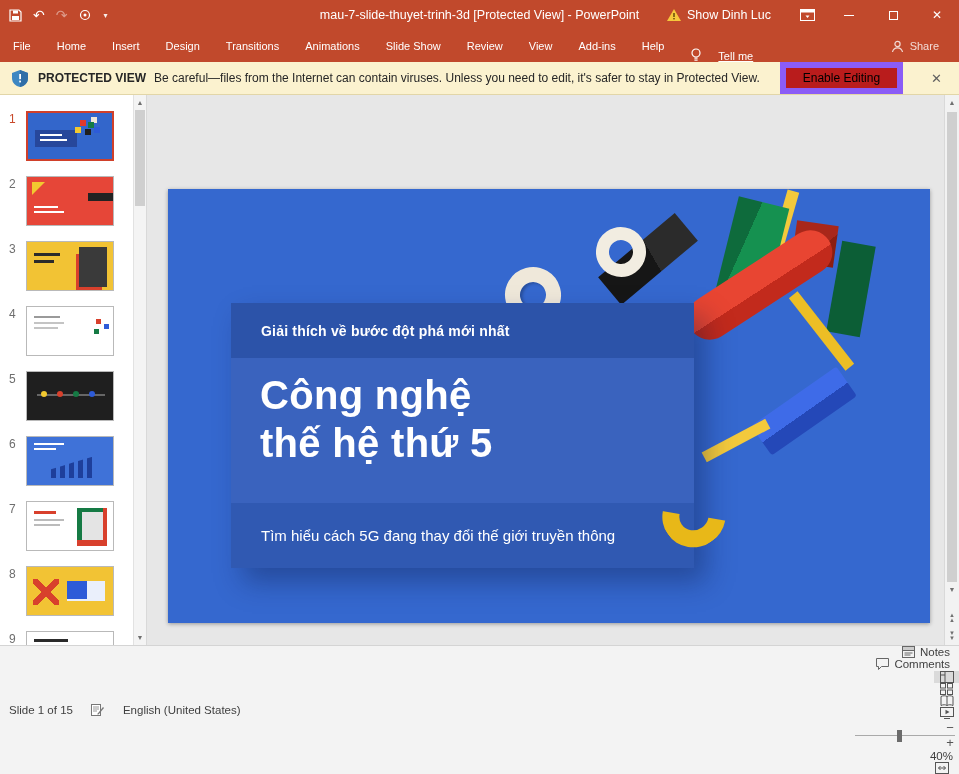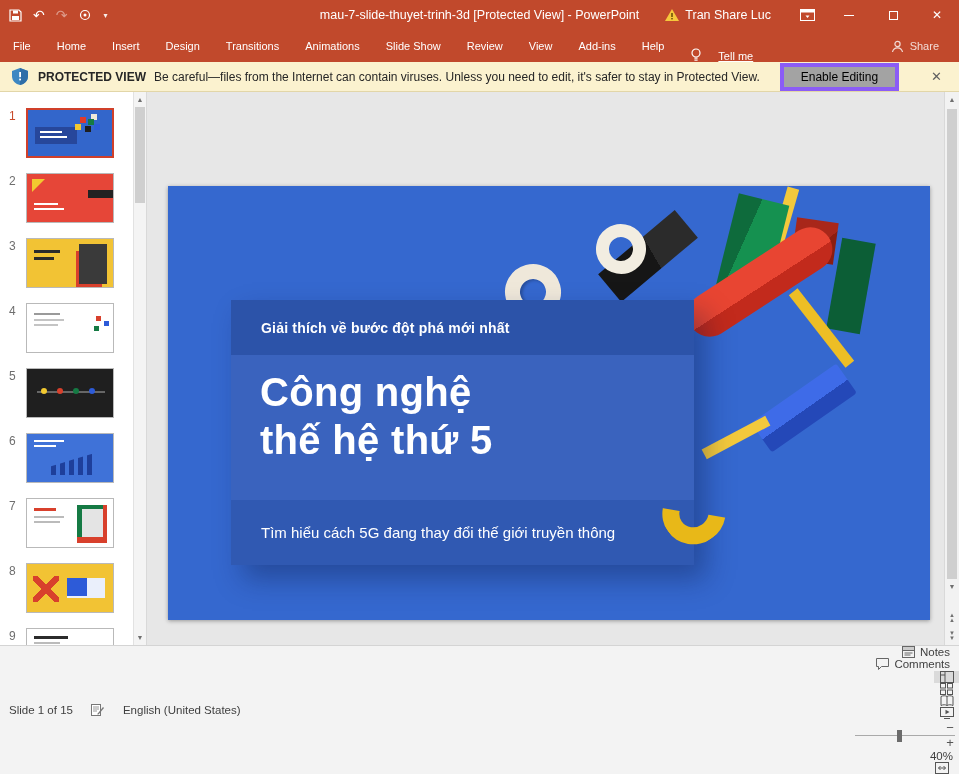--- a/index.html
+++ b/index.html
@@ -35,21 +35,21 @@
   .ribbon{flex:0 0 32px;background:var(--red);color:#fff;display:flex;align-items:center;font-size:11px;}
   .rtab{padding:0 13px;height:100%;display:flex;align-items:center;white-space:nowrap;cursor:default;}
   .tellme{display:flex;align-items:flex-end;gap:16px;padding:0 13px;height:100%;text-decoration:underline;}
   .share{margin-left:auto;display:flex;align-items:center;gap:6px;padding-right:20px;opacity:.8;}
 
   
   .pv-bar{flex:0 0 30px;background:var(--pv-bg);border-bottom:1px solid #E2D6A8;display:flex;align-items:center;font-size:12px;color:#262626;}
   .pv-shield{margin-left:12px;flex:0 0 auto;display:flex;}
   .pv-label{font-weight:700;margin:0 8px 0 10px;white-space:nowrap;}
   .pv-msg{white-space:nowrap;overflow:hidden;}
-  .pv-btn{margin-left:20px;background:#a3a3a3;border:4px solid #8b5cf6;padding:3px 17px;font-size:12px;white-space:nowrap;cursor:default;text-align:center;}
+  .pv-btn{margin-left:20px;background:#b91c1c;border:6px solid #8b5cf6;padding:3px 17px;font-size:12px;white-space:nowrap;cursor:default;text-align:center;}
   .pv-close{margin-left:auto;margin-right:13px;color:#5f5f5f;font-size:13px;padding:0 4px;}
 
   
   .main{flex:1;display:flex;min-height:0;background:var(--gray-canvas);}
 
   
   .thumb-panel{width:133px;background:#FFFFFF;padding-top:16px;overflow:hidden;}
   .thumb-item{display:flex;margin-bottom:15px;}
   .thumb-num{width:26px;padding-left:9px;font-size:12px;color:#6E6E6E;padding-top:1px;}
   .thumb-item.selected .thumb-num{color:#C8492B;}
@@ -196,21 +196,21 @@
     <div class="title-text">mau-7-slide-thuyet-trinh-3d [Protected View]  -  PowerPoint</div>
     <div class="tb-right">
       <div class="user-chip">
         <span>
           <svg width="14" height="12" viewBox="0 0 14 12">
               <path d="M7 0L14 12H0z" fill="#F6C73C"></path>
               <rect x="6.3" y="4" width="1.4" height="4" fill="#5a4200"></rect>
               <rect x="6.3" y="9" width="1.4" height="1.4" fill="#5a4200"></rect>
             </svg>
         </span>
-        <span>Tran Share Luc</span>
+        <span>Show Dinh Luc</span>
       </div>
       <div class="ribbon-opts">
         <svg width="15" height="12" viewBox="0 0 15 12">
             <rect x="0.5" y="0.5" width="14" height="11" fill="none" stroke="#fff"></rect>
             <rect x="0.5" y="0.5" width="14" height="3" fill="#fff"></rect>
             <path d="M7.5 9L5.5 6.5h4z" fill="#fff"></path>
           </svg>
       </div>
       <div class="win-btn">
           <span class="min-line"></span>

